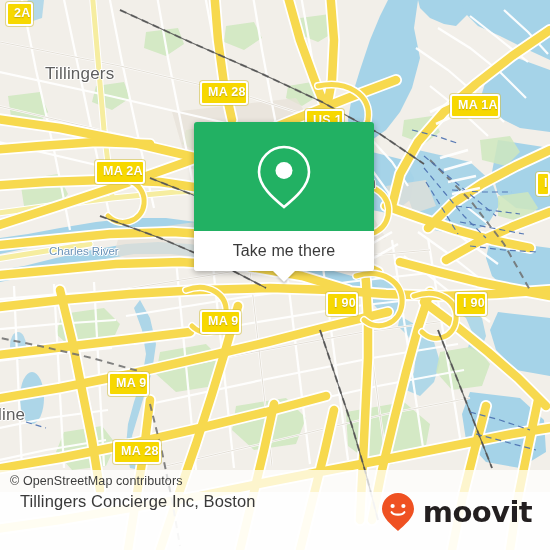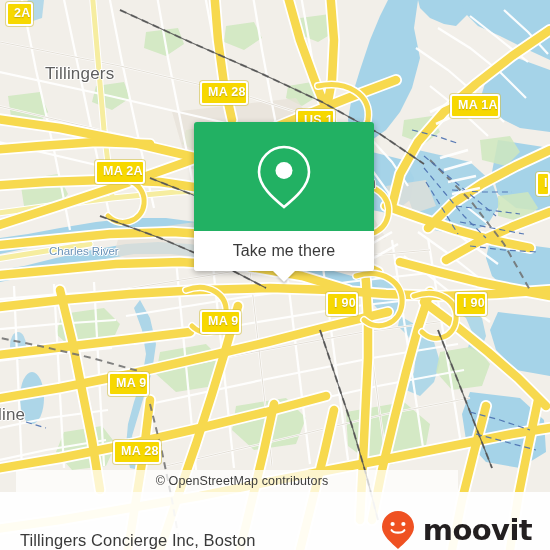--- a/index.html
+++ b/index.html
@@ -107,47 +107,46 @@
     width: 0; height: 0;
     border-left: 11px solid transparent;
     border-right: 11px solid transparent;
     border-top: 11px solid #ffffff;
     filter: drop-shadow(0 2px 1px rgba(0,0,0,.18));
   }
 
   
   #osm-attrib {
     position: absolute;
-    left: 16px;
+    left: 0;
     top: 470px;
-    width: 442px;
+    width: 550px;
     height: 22px;
     background: rgba(255,255,255,.72);
     display: flex;
     align-items: center;
     z-index: 30;
-    justify-content: center;
   }
   #osm-attrib-text {
     font-size: 12.5px;
     color: #3d3d3d;
     padding-left: 10px;
     letter-spacing: .1px;
   }
 
   
   #bottom-bar {
     position: absolute;
     left: 0;
     top: 492px;
     width: 550px;
     height: 58px;
     background: rgba(255,255,255,.93);
     display: flex;
-    align-items: flex-end;
+    align-items: flex-start;
     justify-content: space-between;
     padding: 0 18px 0 20px;
     z-index: 35;
   }
   #bottom-title {
     font-size: 16.5px;
     color: #3a3a3a;
     letter-spacing: .1px;
   }
   #moovit-logo {
@@ -472,21 +471,21 @@
   <div class="map-label place-label" style="left:45px; top:64px;">Tillingers</div>
 
   <div class="map-label place-label" style="left:352px; top:173px;">ton</div>
 
   <div class="map-label place-label" style="left:-2px; top:405px;">line</div>
 
   <div class="map-label water-label" style="left:49px; top:245px;">Charles River</div>
 
   <div class="shield" style="left:6px;   top:2px;">2A</div>
   <div class="shield" style="left:200px; top:81px;">MA 28</div>
-  <div class="shield" style="left:296px; top:109px;">US 1</div>
+  <div class="shield" style="left:305px; top:109px;">US 1</div>
   <div class="shield" style="left:450px; top:85px;margin-top:9px;">MA 1A</div>
   <div class="shield" style="left:95px;  top:160px;">MA 2A</div>
   <div class="shield" style="left:326px; top:292px;">I 90</div>
   <div class="shield" style="left:455px; top:292px;">I 90</div>
   <div class="shield" style="left:200px; top:310px;">MA 9</div>
   <div class="shield" style="left:108px; top:372px;">MA 9</div>
   <div class="shield" style="left:113px; top:440px;">MA 28</div>
   <div class="shield" style="left:536px; top:172px;">I</div>
 
   <div id="info-card">

